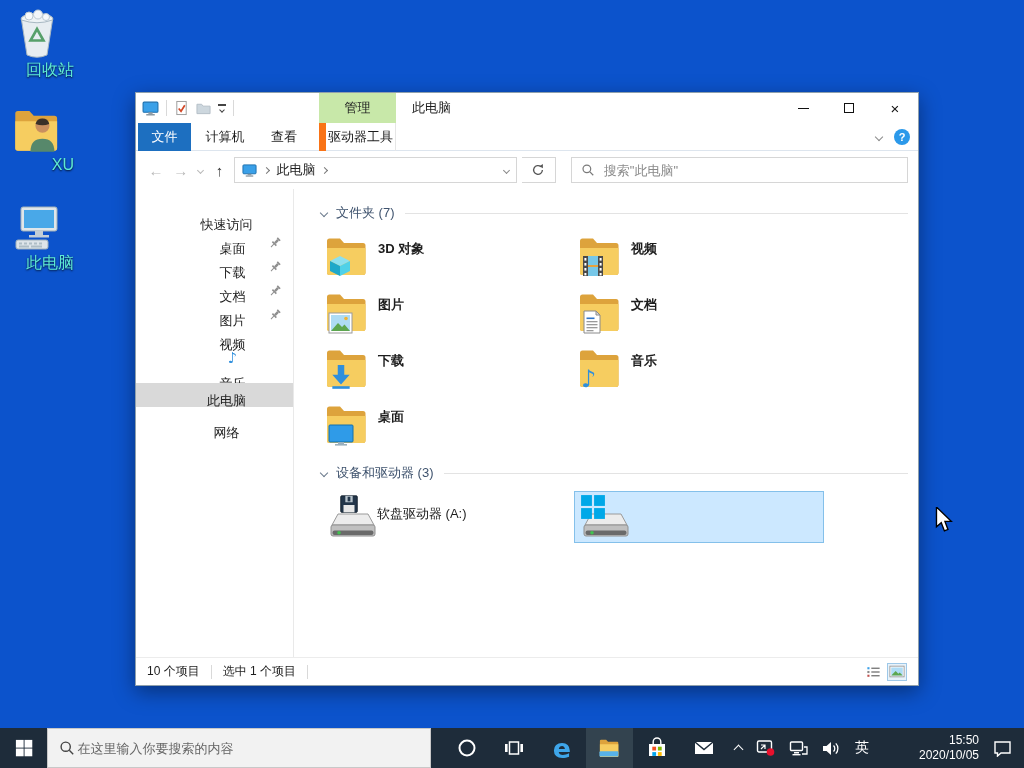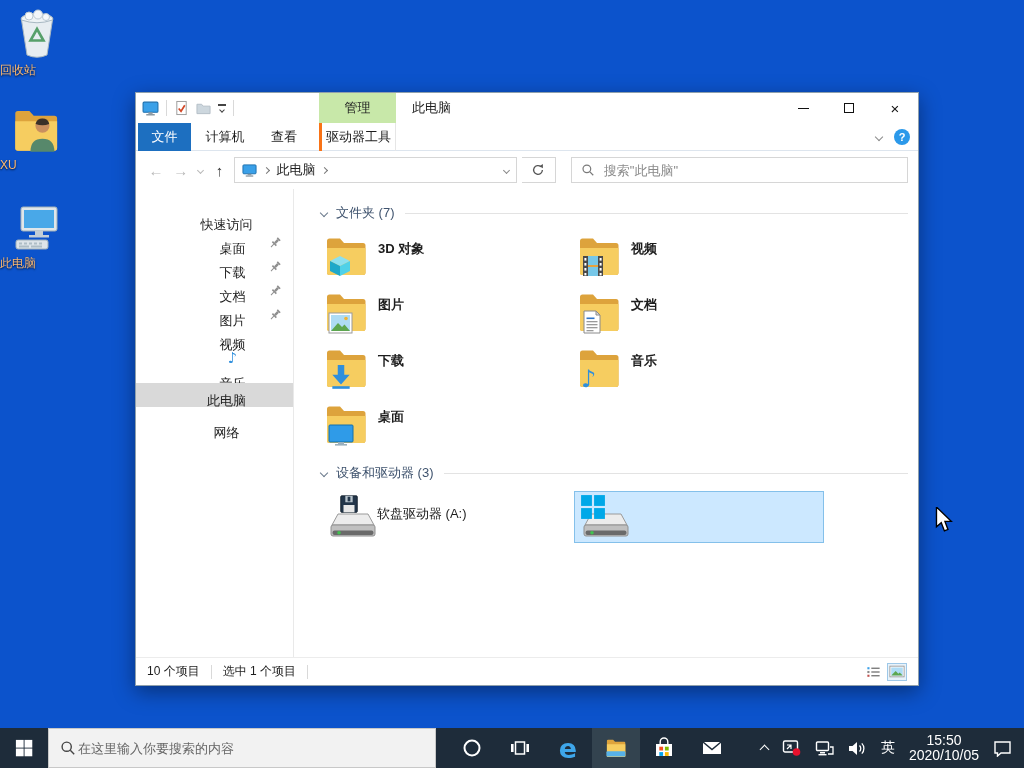--- a/index.html
+++ b/index.html
@@ -1,20 +1,20 @@
 <!DOCTYPE html>
 <html style="--desktop-bg: #0c53cc; --taskbar-bg: #1e2c3a; --accent-blue: #1d6fc0; --contextual-green: #c8e8a9; --selection-bg: #cce8ff; --selection-border: #84c0ea; --capacity-fill: #2b9fd9;"><head>
 <meta charset="utf-8">
 <style>
   * { margin:0; padding:0; box-sizing:border-box; }
   html,body { width:1024px; height:768px; overflow:hidden; }
   body { font-family:"Liberation Sans","DejaVu Sans",sans-serif; background:var(--desktop-bg,#0c53cc); position:relative; }
 
   
-  .desk-icon { position:absolute; width:74px; text-align:left; color:#fdba74; font-size:12px; cursor:default; }
+  .desk-icon { position:absolute; width:74px; text-align:right; color:#5eead4; font-size:16px; cursor:default; }
   .desk-icon .dico { display:block; margin:0 auto 3px auto; }
   .desk-icon .dlabel { text-shadow:0 1px 2px rgba(0,0,0,.85); line-height:14px; }
 
   
   .win { position:absolute; left:135px; top:92px; width:784px; height:594px; background:#fff;
          border:1px solid #8fa0ac; box-shadow:0 6px 20px rgba(0,0,0,.4); font-size:13px; color:#1d1d1d; }
 
   .titlebar { position:relative; height:30px; background:#fff; }
   .qat { position:absolute; left:6px; top:4px; display:flex; align-items:center; gap:7px; height:22px; }
   .qat .sep { width:1px; height:16px; background:#d9d9d9; }
@@ -27,21 +27,21 @@
   .win-btn { width:46px; height:30px; display:flex; align-items:center; justify-content:center; color:#111; }
   .glyph-min { width:11px; height:1px; background:#111; display:block; }
   .glyph-max { width:10px; height:10px; border:1px solid #111; display:block; }
   .glyph-close { font-size:15px; line-height:15px; }
 
   .tabsrow { position:relative; height:28px; border-bottom:1px solid #dde5ee; background:#fff; }
   .tab { position:absolute; top:0; height:28px; display:flex; align-items:center; justify-content:center; }
   .tab-file { left:2px; width:53px; background:var(--accent-blue,#1d6fc0); color:#fff; }
   .tab-computer { left:61px; width:56px; }
   .tab-view { left:121px; width:54px; }
-  .tab-drive { left:183px; width:77px; border-left:3px solid #f97316; border-right:1px solid #e6e6e6;text-align:center; }
+  .tab-drive { left:183px; width:77px; border-left:7px solid #f97316; border-right:1px solid #e6e6e6;text-align:center; }
   .ribbon-right { position:absolute; right:8px; top:0; height:28px; display:flex; align-items:center; gap:12px; }
   .chev { display:inline-block; width:6px; height:6px; border-right:1.5px solid #8a8a8a; border-bottom:1.5px solid #8a8a8a; transform:rotate(45deg); }
   .help-btn { width:16px; height:16px; border-radius:50%; background:#2b99ea; color:#fff; font-size:11px; font-weight:bold;
               display:flex; align-items:center; justify-content:center; }
 
   .addrrow { height:38px; display:flex; align-items:center; padding:0 10px; gap:5px; background:#fff; }
   .nav-a { font-size:15px; width:20px; text-align:center; }
   .dim { color:#b9b9b9; }
   .dark { color:#3c3c3c; }
   .navchev { width:5px; height:5px; border-right:1.3px solid #b9b9b9; border-bottom:1.3px solid #b9b9b9; transform:rotate(45deg); margin:0 2px; }
@@ -97,21 +97,21 @@
   .tbtn { width:48px; display:flex; align-items:center; justify-content:center; }
   .tbtn.active { background:#33434f; }
   .tsearch { width:388px; background:#f2f2f2; border:1px solid #c8c8c8; display:flex; align-items:center; gap:2px; padding:0 11px; }
   .tsearch input { border:none; outline:none; background:transparent; flex:1; font-size:13px; color:#444; font-family:inherit; }
   .tsearch input::placeholder { color:#666; }
   .edge-e { color:#3ea6ea; font-size:27px; font-weight:bold; font-family:"DejaVu Sans",sans-serif; }
   .tray { margin-left:auto; display:flex; align-items:center; color:#fff; }
   .tray .titem { padding:0 7px; height:40px; display:flex; align-items:center; justify-content:center; }
   .tray-chevup { width:7px; height:7px; border-left:1.6px solid #fff; border-top:1.6px solid #fff; transform:rotate(45deg); margin-top:3px; }
   .ime { font-size:14px; }
-  .clock { text-align:center; font-size:14px; line-height:15px; padding:0 9px; }
+  .clock { text-align:right; font-size:12px; line-height:15px; padding:0 9px;margin-left:36px; }
 
   .cursor { position:absolute; left:934px; top:507px; z-index:99; pointer-events:none; }
 </style>
 </head>
 <body>
 
 <svg width="0" height="0" style="position:absolute">
   <defs>
     <g id="folder">
       <path d="M1 7 q0-2.5 2.5-2.5 h10.5 l4 4.5 h19 q2.5 0 2.5 2.5 v27 q0 2.5 -2.5 2.5 h-33.5 q-2.5 0 -2.5 -2.5 z" fill="#dda33c"></path>

